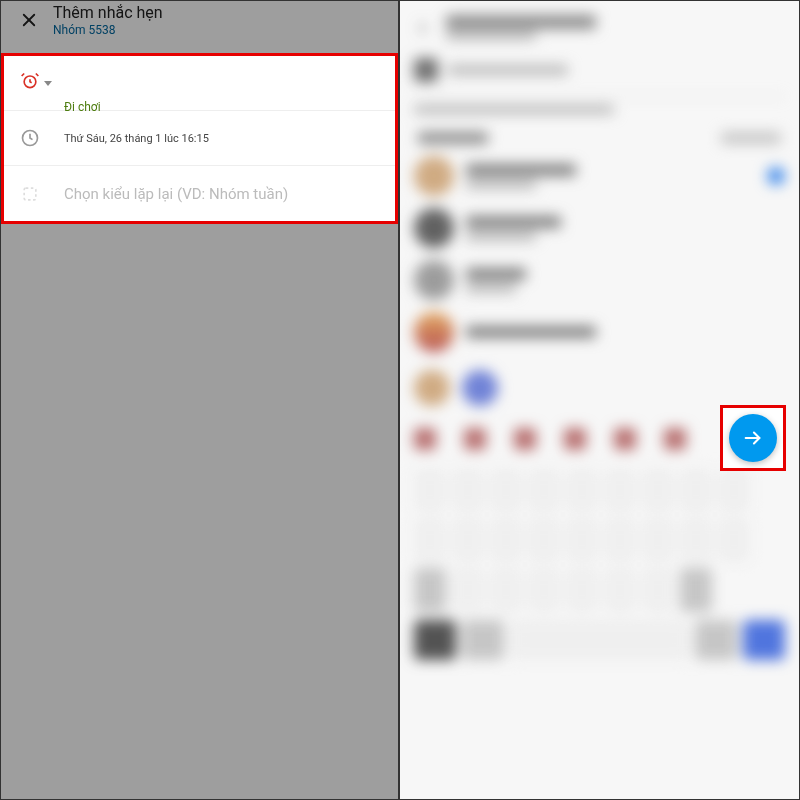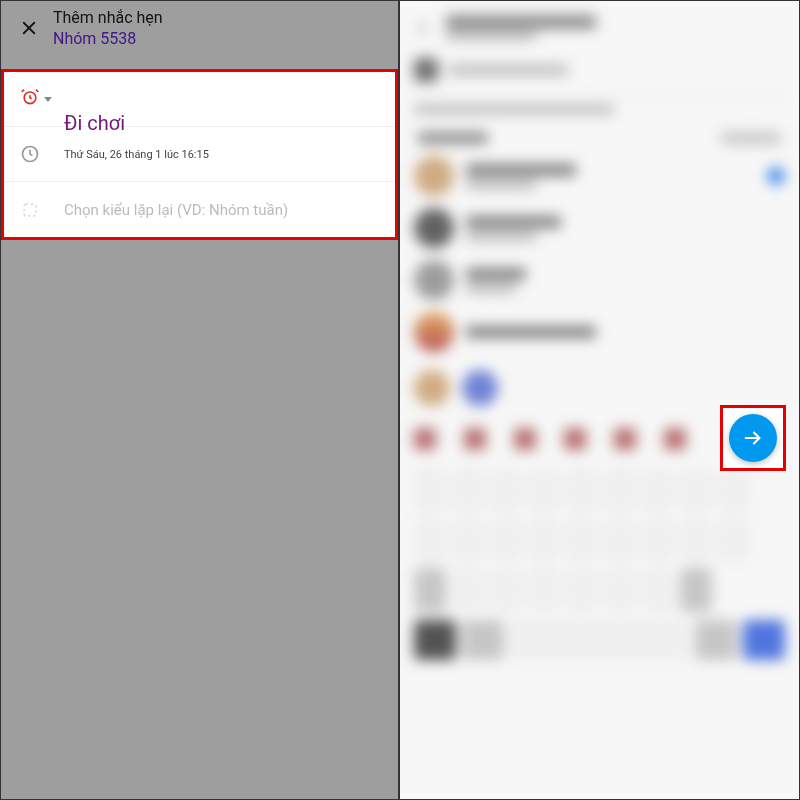--- a/index.html
+++ b/index.html
@@ -24,21 +24,21 @@
     }
     .left-overlay {
       position: absolute;
       inset: 0;
       background: rgba(0,0,0,0.38);
       pointer-events: none;
       z-index: 5;
     }
 
     .header-bar {
-      height: 68px;
+      height: 52px;
       display: flex;
       align-items: center;
       padding: 6px 0 20px 8px;
       position: relative;
       z-index: 3;
     }
     .close-x {
       width: 40px;
       height: 40px;
       display: flex;
@@ -53,22 +53,22 @@
       display: flex;
       flex-direction: column;
       flex: 1;
     }
     .header-title {
       font-size: 16px;
       color: #222;
       line-height: 1.2;
     }
     .header-sub {
-      font-size: 16px;
-      color: #6d28d9;
+      font-size: 12px;
+      color: #0369a1;
       margin-top: 1px;
     }
     .create-btn {
       background: #fff;
       color: #1a73e8;
       font-weight: 700;
       font-size: 15px;
       letter-spacing: 0.5px;
       padding: 14px 14px;
       border: 3px solid #e60000;
@@ -107,22 +107,22 @@
       gap: 4px;
     }
     .alarm-ico { color: #d93025; }
     .caret-down {
       width: 0; height: 0;
       border-left: 4px solid transparent;
       border-right: 4px solid transparent;
       border-top: 5px solid #888;
     }
     .row-title {
-      font-size: 20px;
-      color: #701a75;
+      font-size: 12px;
+      color: #4d7c0f;
       flex: 1;
       margin-top: 48px;
     }
     .row-text {
       font-size: 11px;
       color: #444;
       flex: 1;
     }
     .row-placeholder {
       font-size: 15px;

